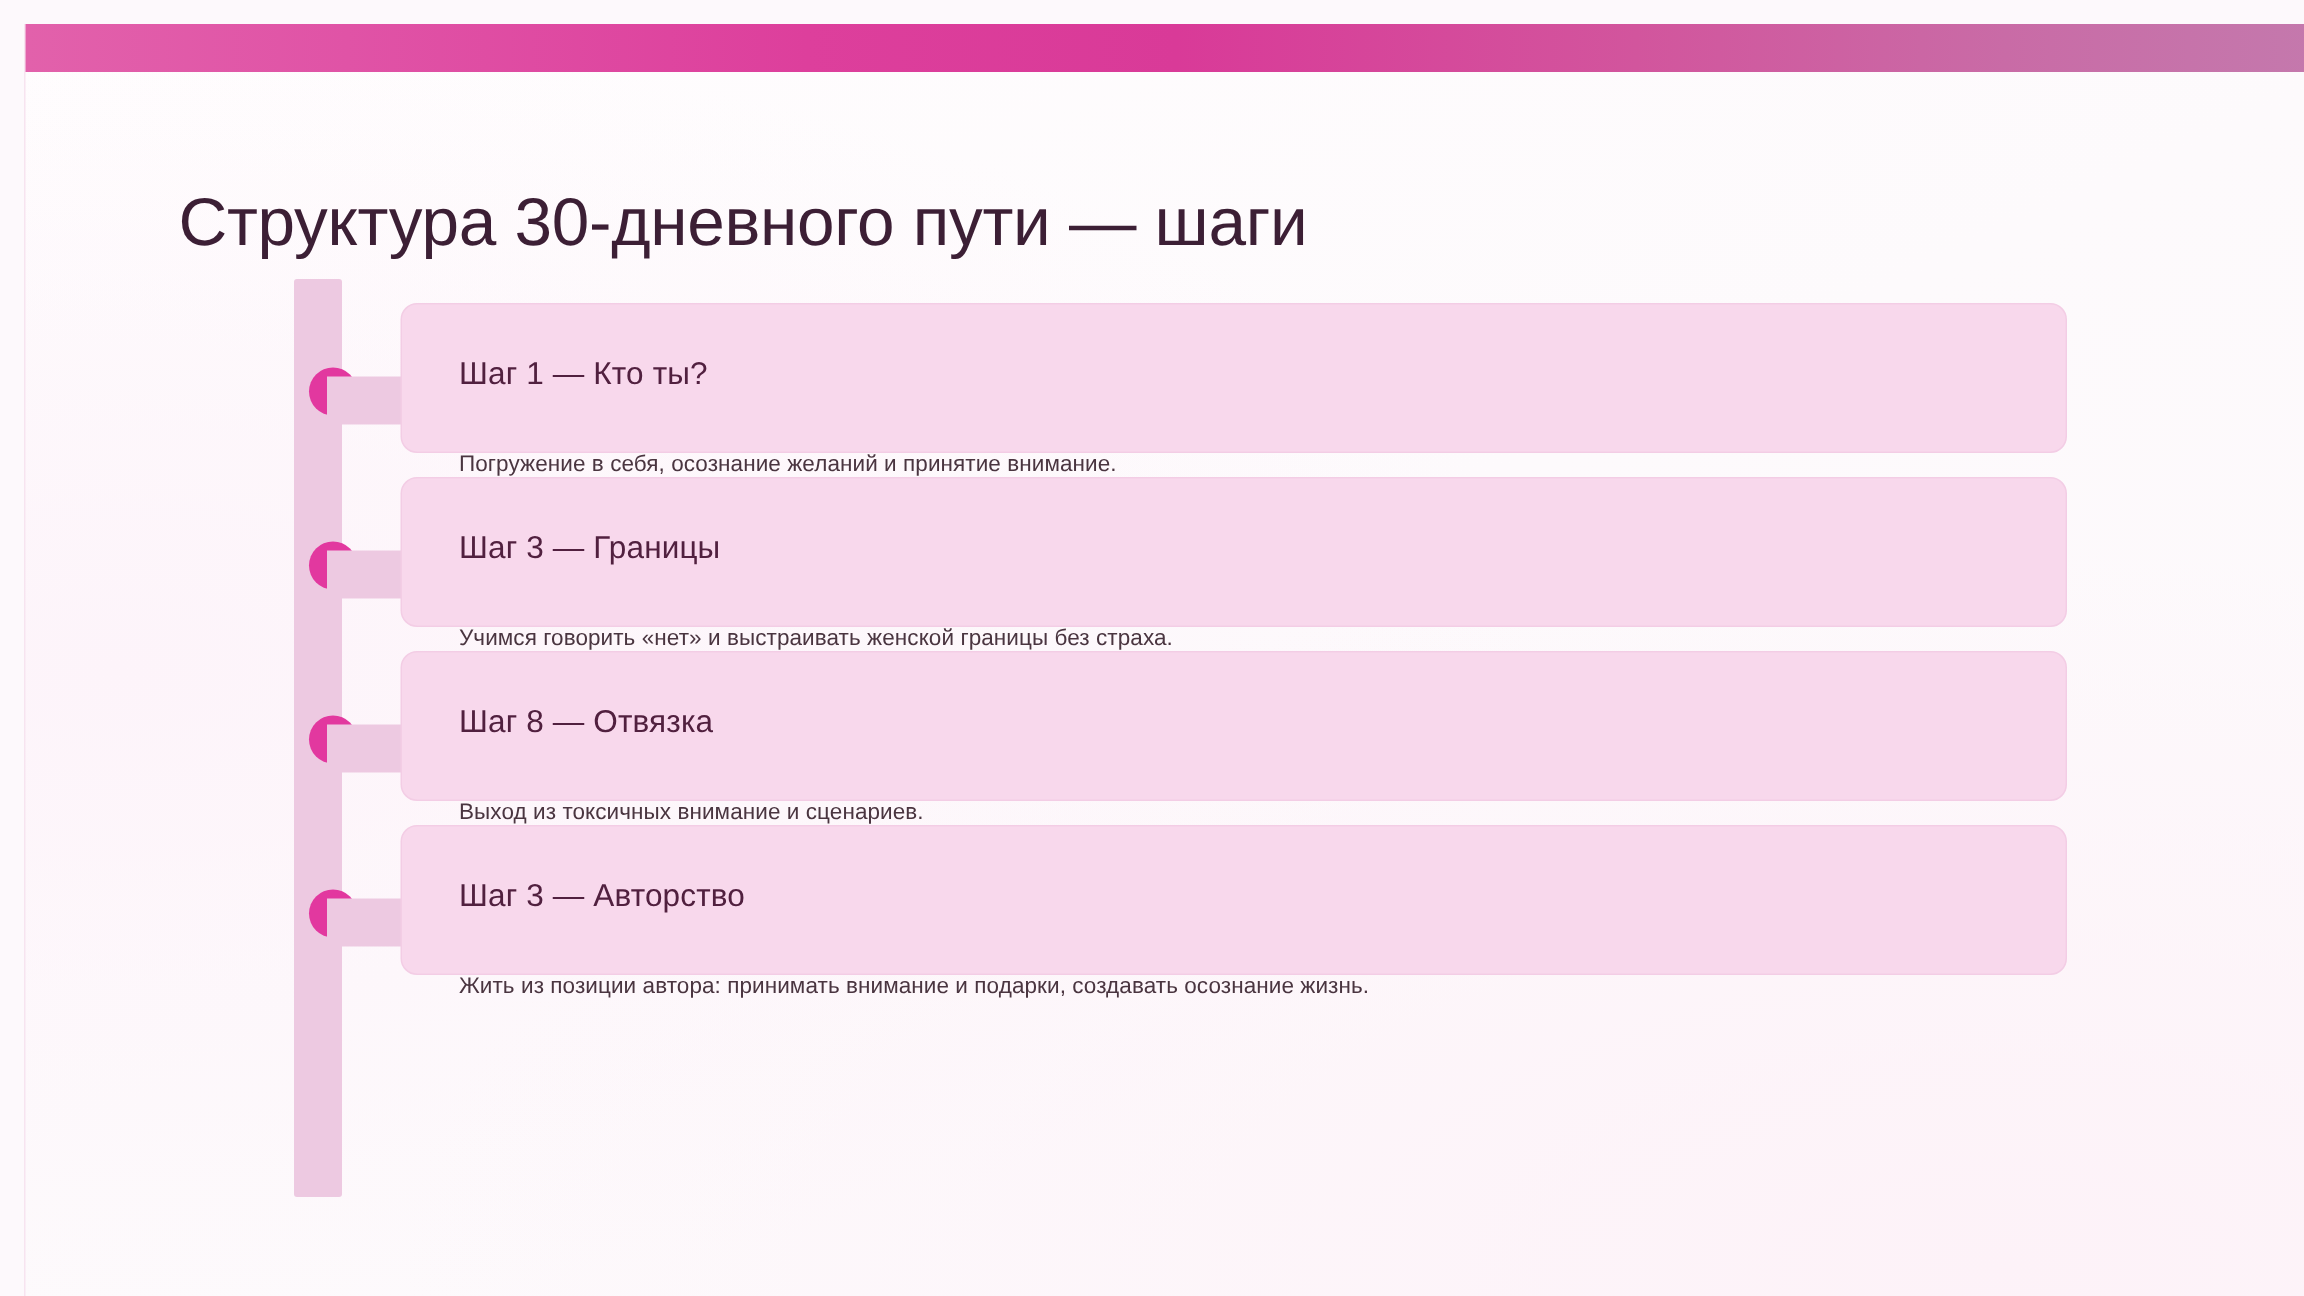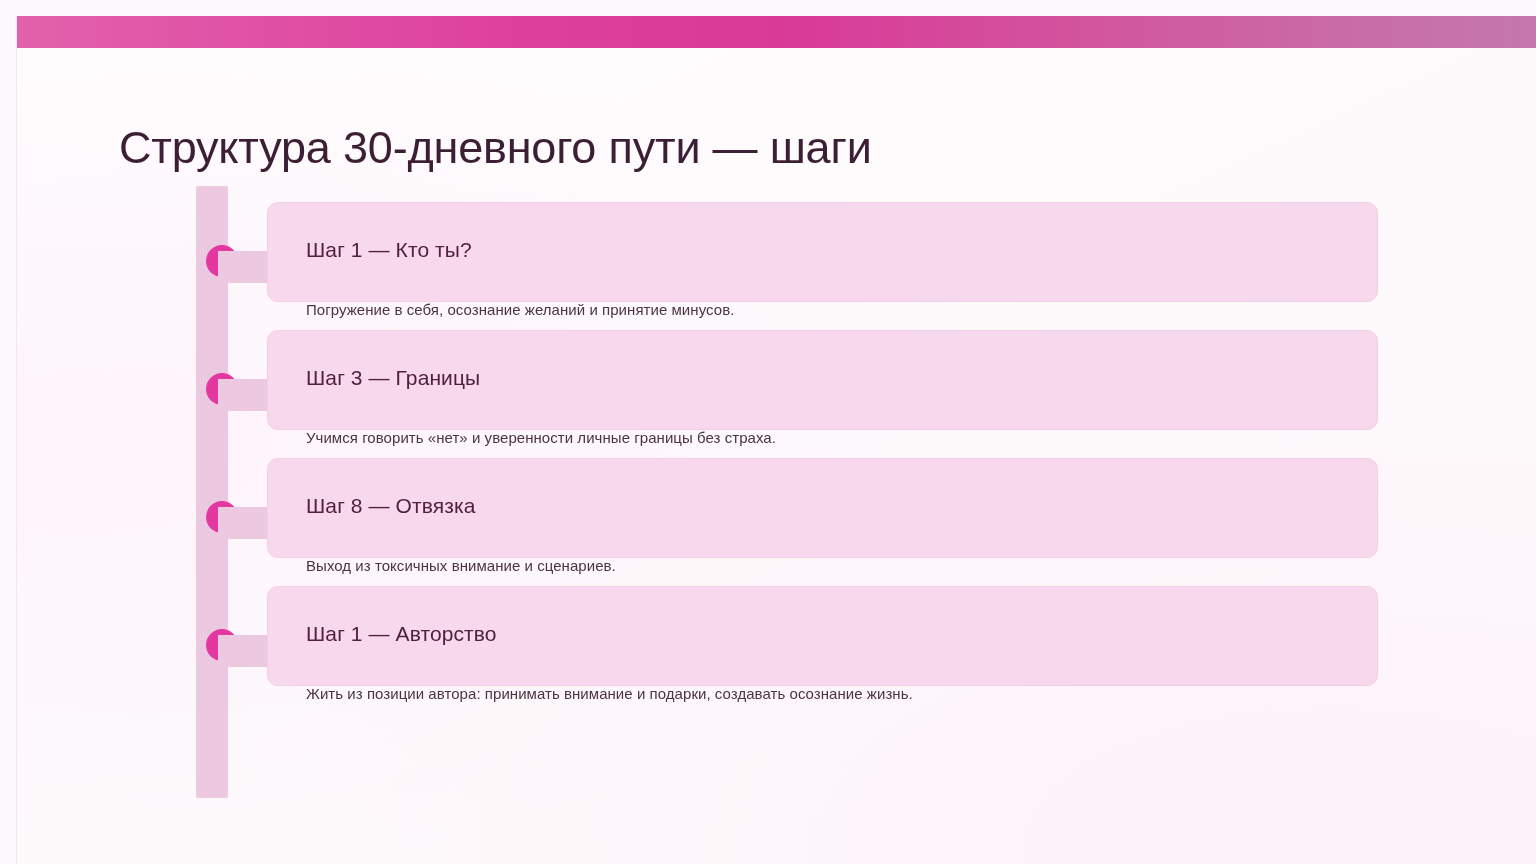--- a/index.html
+++ b/index.html
@@ -80,21 +80,21 @@
 
   .steps {
     position: absolute;
     left: 0; top: 0;
     width: 100%;
   }
 
   .step-row {
     position: relative;
     height: 100px;
-    margin-bottom: 28px;
+    margin-bottom: 16px;
   }
   .step-row:last-child { margin-bottom: 0; }
 
   .step-dot {
     position: absolute;
     left: 2px;
     top: 43px;
     width: 15px;
     height: 15px;
     border-radius: 50%;
@@ -151,47 +151,47 @@
   <div class="timeline">
     <div class="timeline-axis"></div>
 
     <div class="steps">
 
       <div class="step-row">
         <span class="step-dot"></span>
         <span class="step-connector"></span>
         <div class="step-card">
           <div class="step-title">Шаг 1 — Кто ты?</div>
-          <div class="step-desc">Погружение в себя, осознание желаний и принятие минусов.</div>
+          <div class="step-desc">Погружение в себя, осознание желаний и принятие внимание.</div>
         </div>
       </div>
 
       <div class="step-row">
         <span class="step-dot"></span>
         <span class="step-connector"></span>
         <div class="step-card">
           <div class="step-title">Шаг 3 — Границы</div>
-          <div class="step-desc">Учимся говорить «нет» и уверенности личные границы без страха.</div>
+          <div class="step-desc">Учимся говорить «нет» и выстраивать женской границы без страха.</div>
         </div>
       </div>
 
       <div class="step-row">
         <span class="step-dot"></span>
         <span class="step-connector"></span>
         <div class="step-card">
           <div class="step-title">Шаг 8 — Отвязка</div>
           <div class="step-desc">Выход из токсичных внимание и сценариев.</div>
         </div>
       </div>
 
 
       <div class="step-row">
         <span class="step-dot"></span>
         <span class="step-connector"></span>
         <div class="step-card">
-          <div class="step-title">Шаг 1 — Авторство</div>
+          <div class="step-title">Шаг 3 — Авторство</div>
           <div class="step-desc">Жить из позиции автора: принимать внимание и подарки, создавать осознание жизнь.</div>
         </div>
       </div>
 
     </div>
   </div>
 </div>
 
 </body></html>

